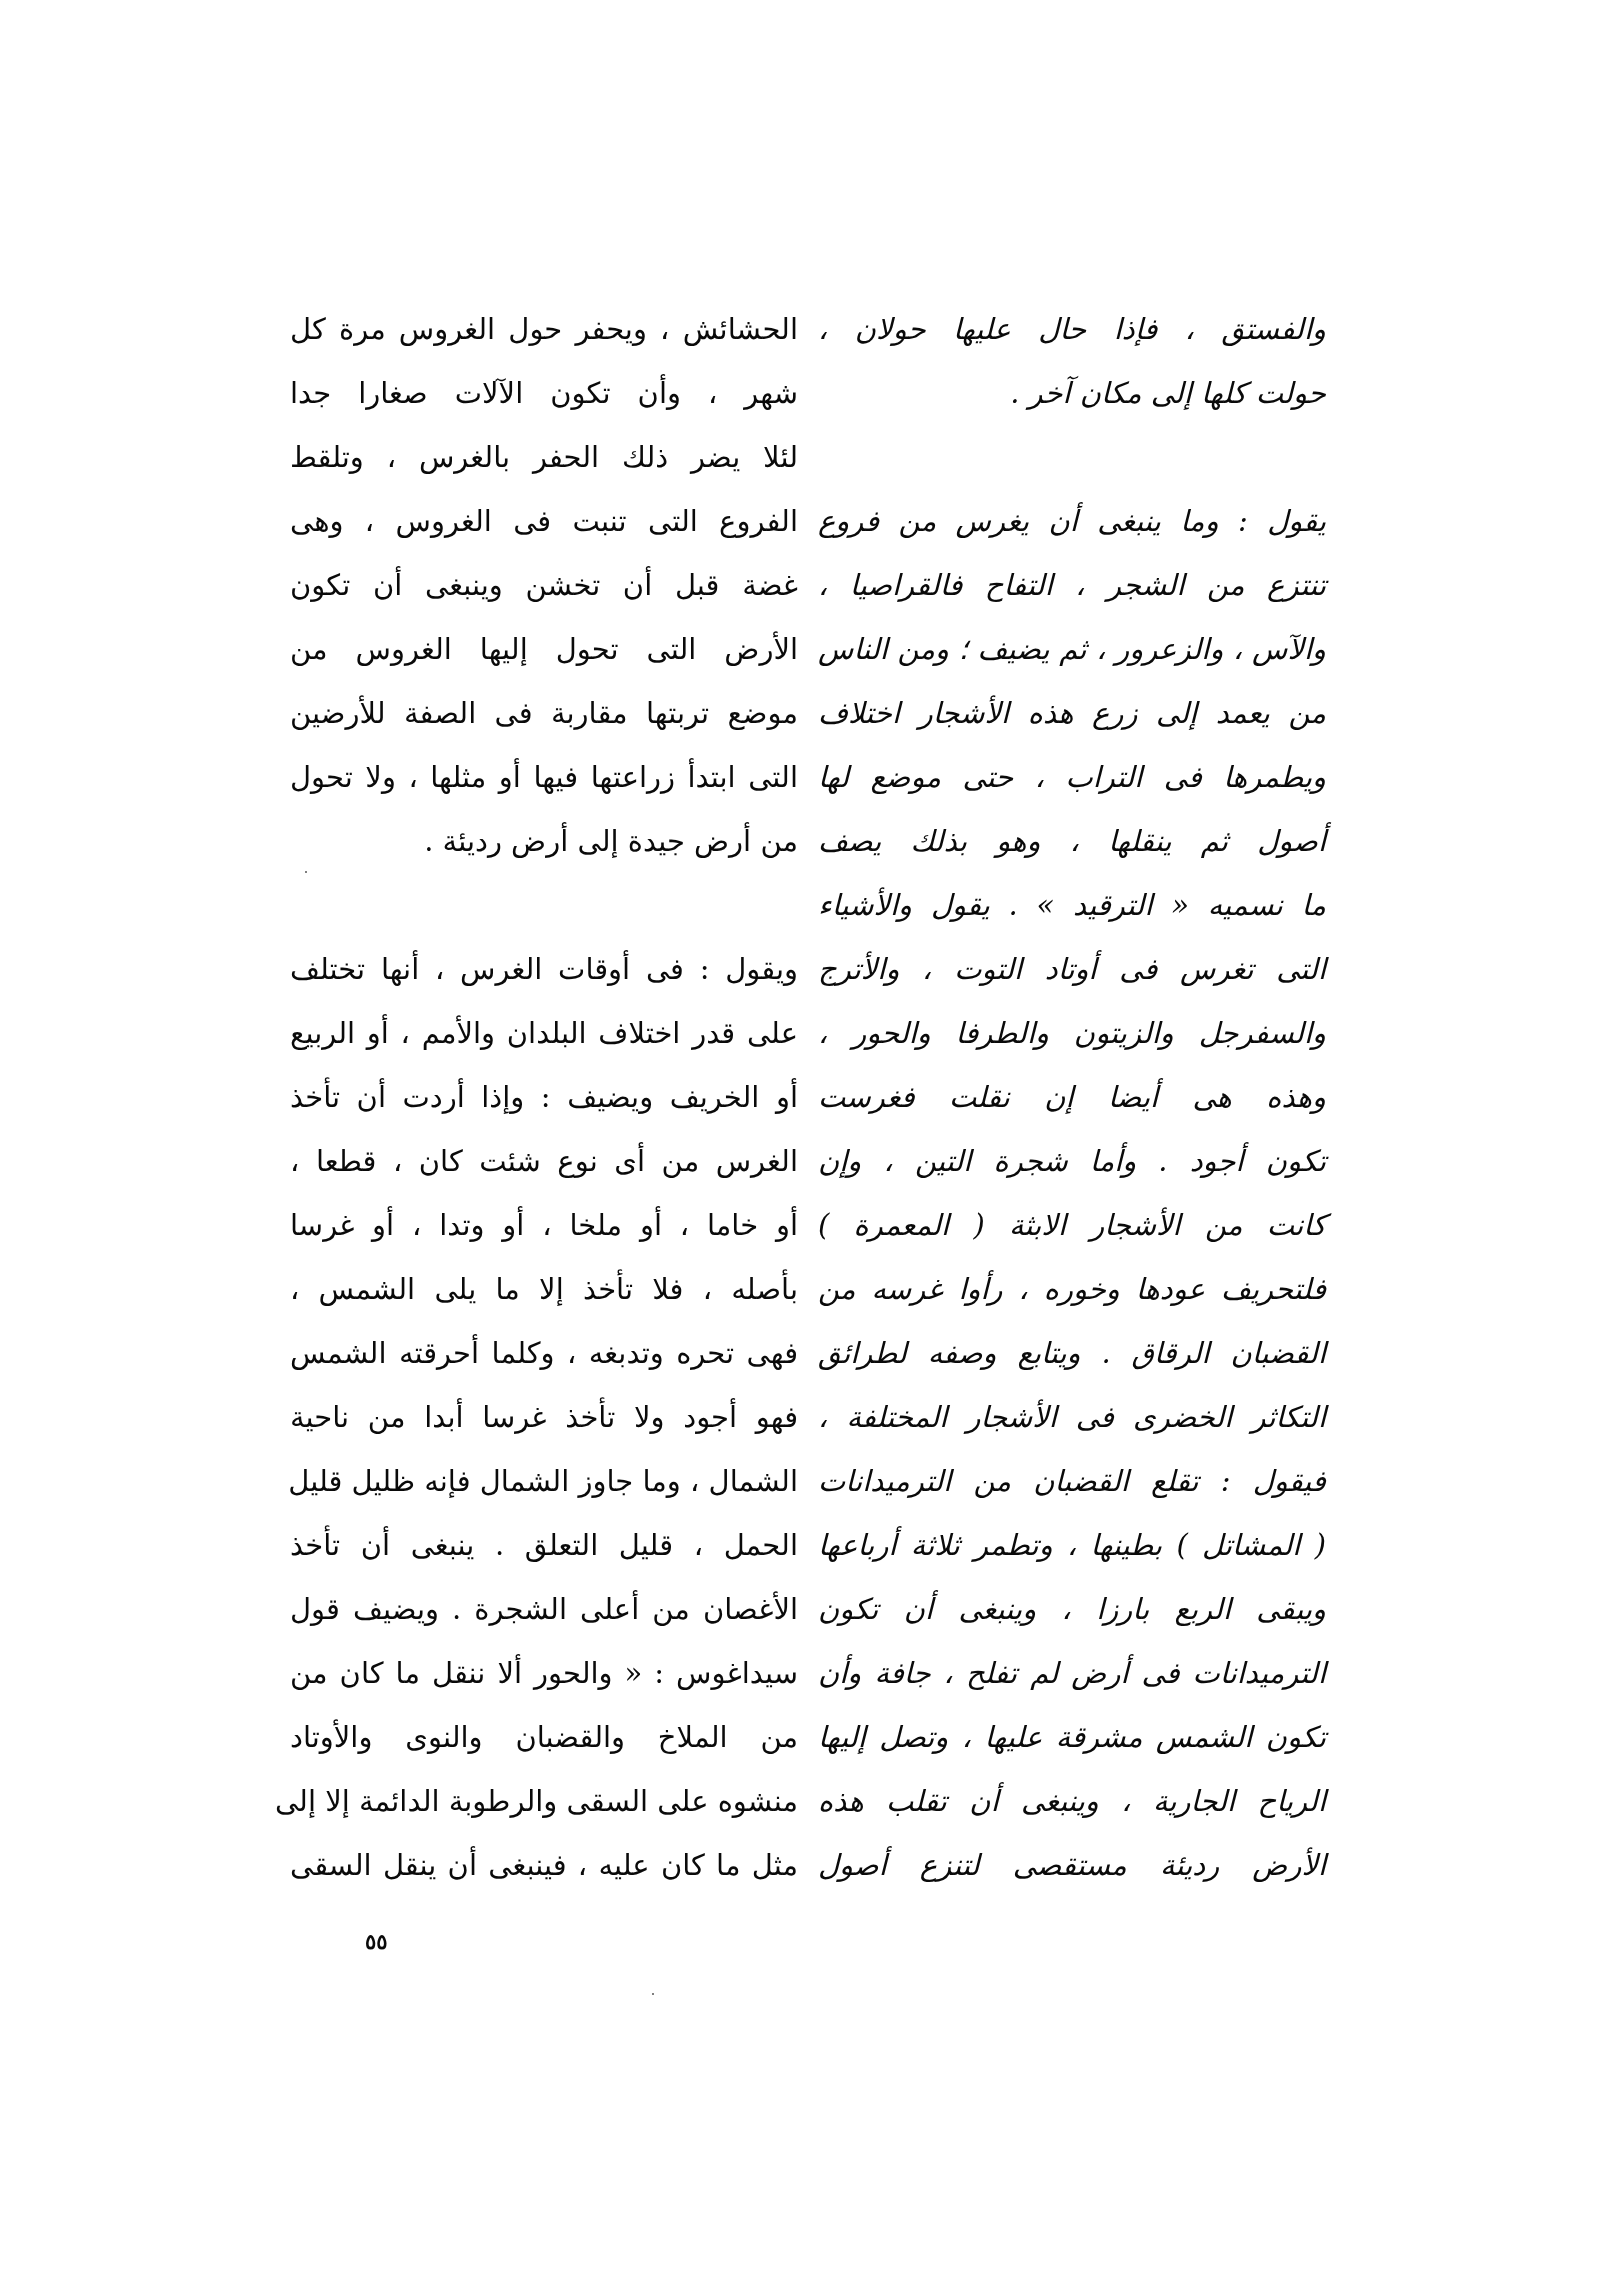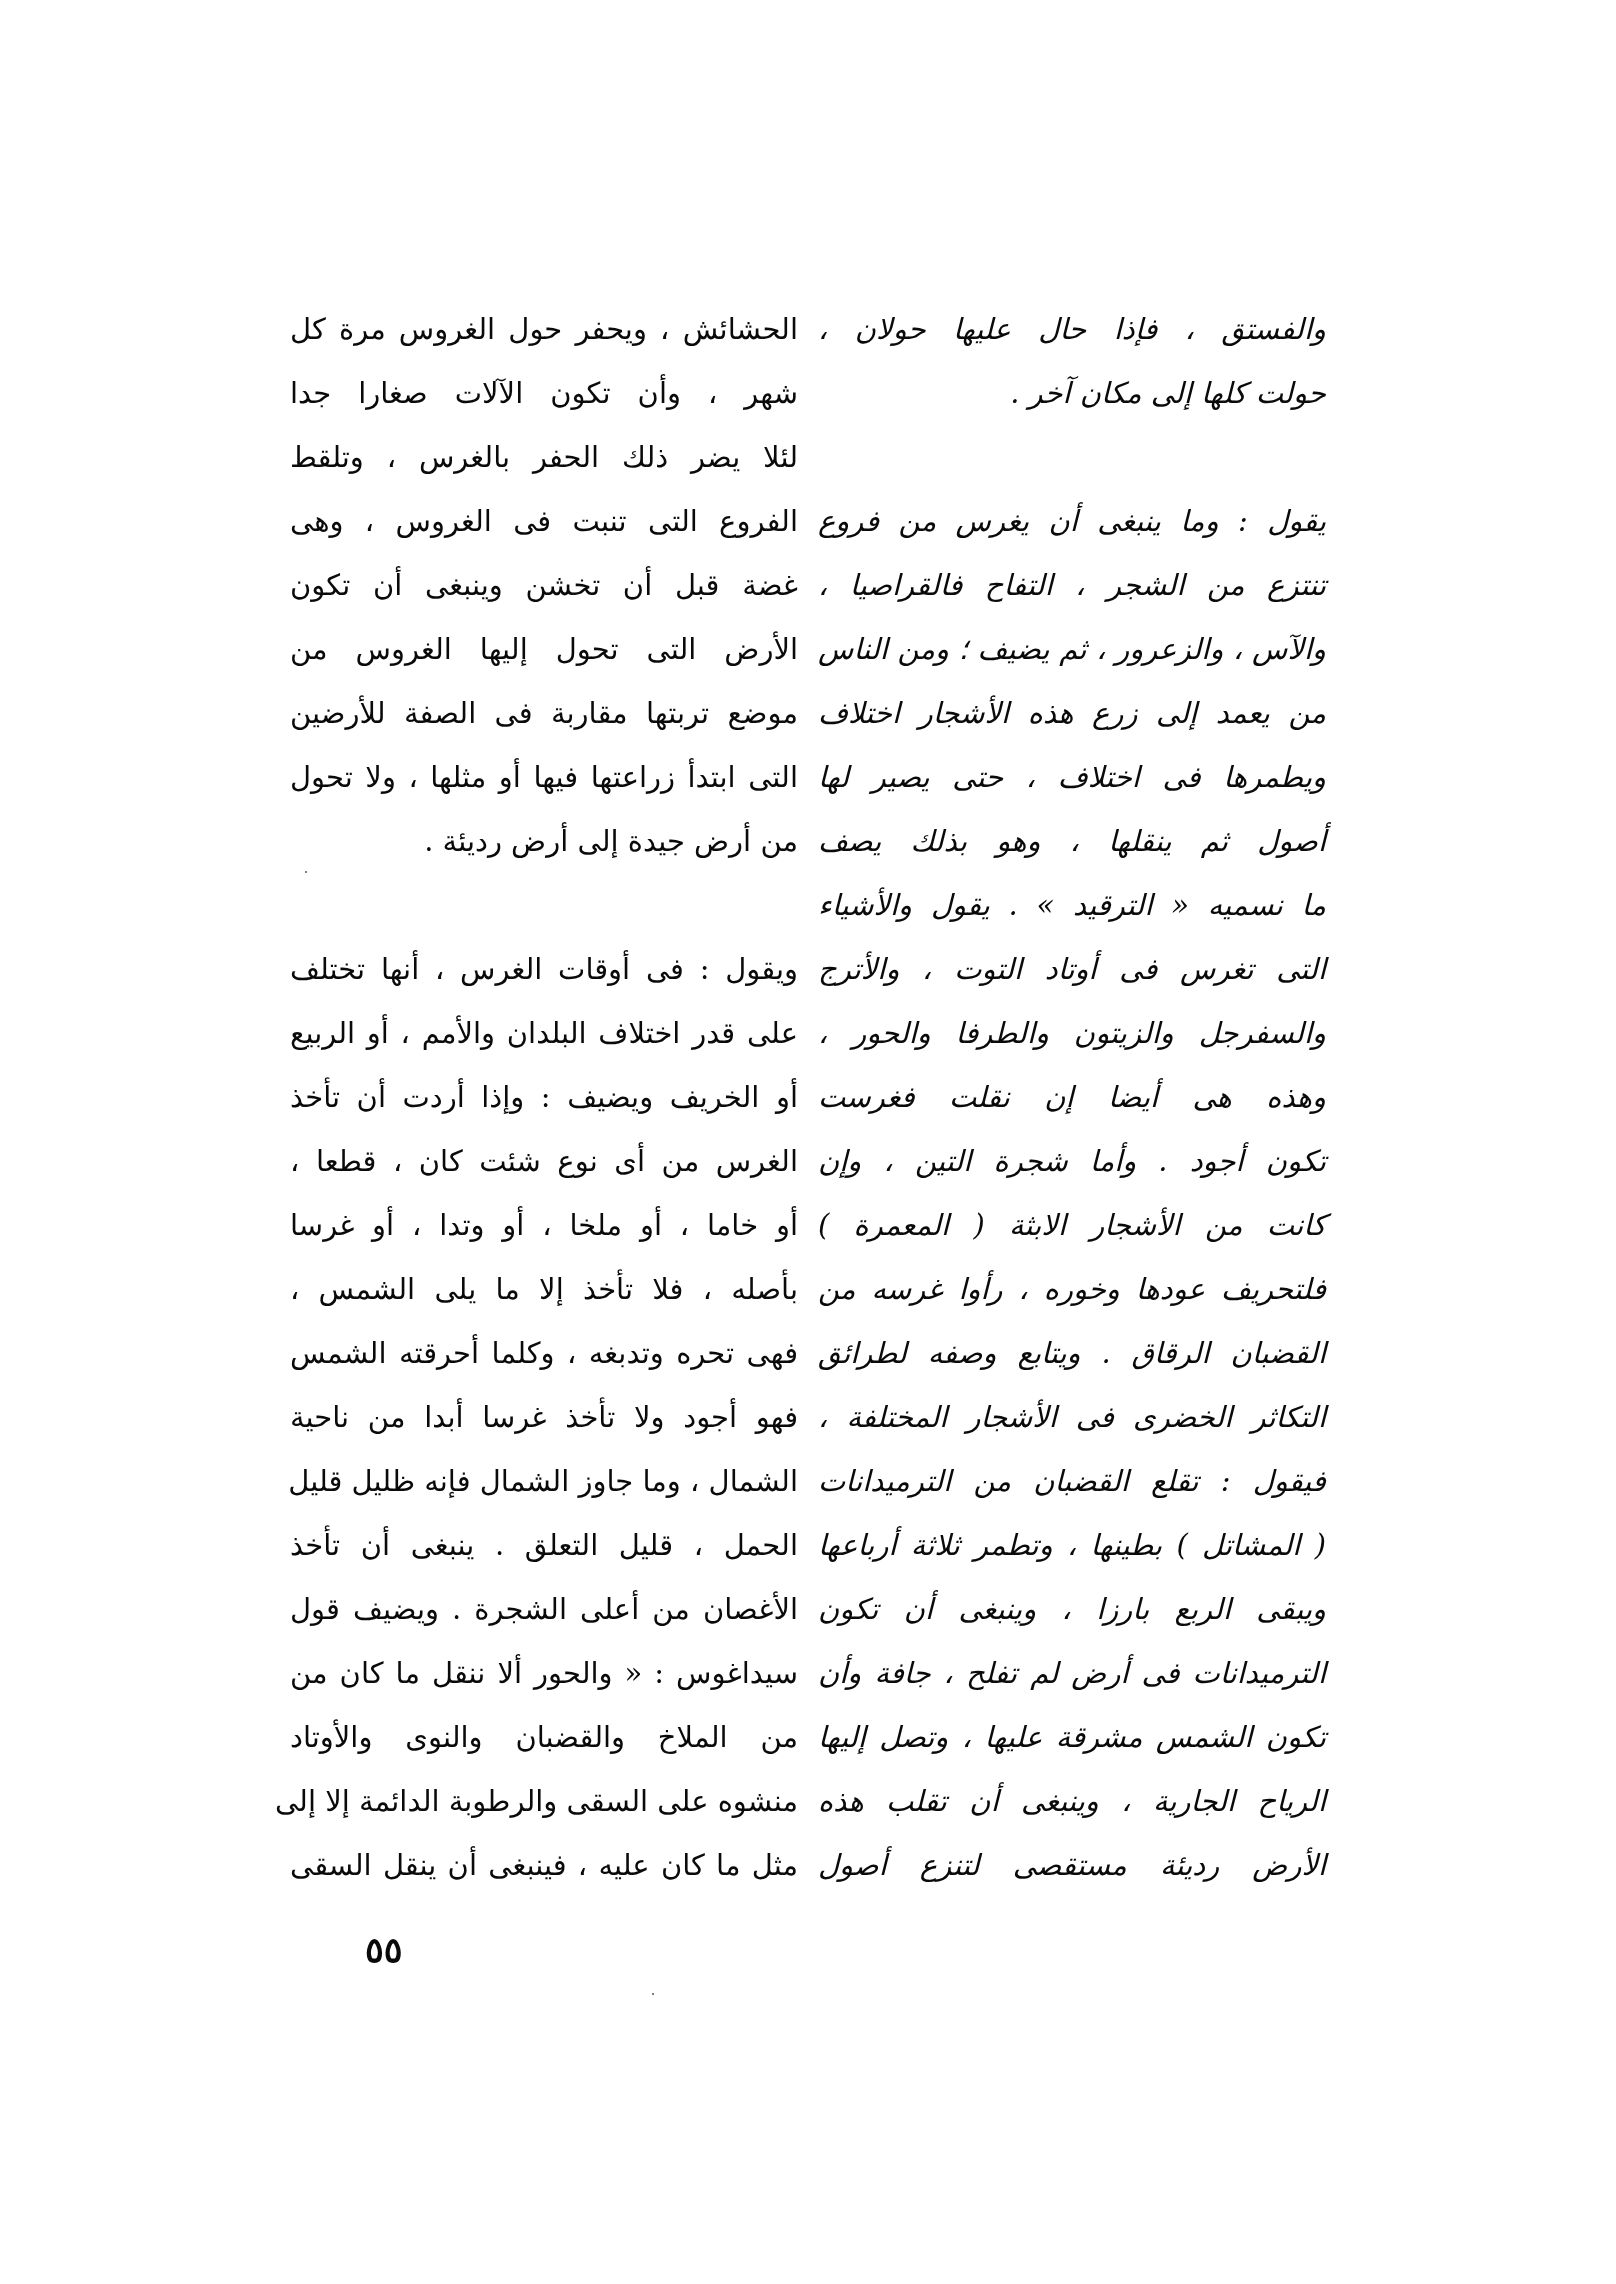--- a/index.html
+++ b/index.html
@@ -42,21 +42,21 @@
       text-align-last: right;
     }
     .para-gap {
       display: block;
       height: 64px;
     }
     .page-number {
       position: absolute;
       left: 365px;
       top: 1929px;
-      font-size: 35px;
+      font-size: 21px;
       font-weight: bold;
       direction: rtl;
       letter-spacing: 2.6px;
     }
     .speck {
       position: absolute;
       width: 2px;
       height: 2px;
       background: #555;
       border-radius: 50%;
@@ -70,21 +70,21 @@
 <div class="page">
 
   <div class="column right" id="col-right">
       <span class="line">والفستق ، فإذا حال عليها حولان ،</span>
       <span class="line short">حولت كلها إلى مكان آخر .</span>
       <span class="para-gap"></span>
       <span class="line">يقول : وما ينبغى أن يغرس من فروع</span>
       <span class="line">تنتزع من الشجر ، التفاح فالقراصيا ،</span>
       <span class="line">والآس ، والزعرور ، ثم يضيف ؛ ومن الناس</span>
       <span class="line">من يعمد إلى زرع هذه الأشجار اختلاف</span>
-      <span class="line">ويطمرها فى اختلاف ، حتى يصير لها</span>
+      <span class="line">ويطمرها فى التراب ، حتى موضع لها</span>
       <span class="line">أصول ثم ينقلها ، وهو بذلك يصف</span>
       <span class="line">ما نسميه « الترقيد » . يقول والأشياء</span>
       <span class="line">التى تغرس فى أوتاد التوت ، والأترج</span>
       <span class="line">والسفرجل والزيتون والطرفا والحور ،</span>
       <span class="line">وهذه هى أيضا إن نقلت فغرست</span>
       <span class="line">تكون أجود . وأما شجرة التين ، وإن</span>
       <span class="line">كانت من الأشجار الابثة ( المعمرة )</span>
       <span class="line">فلتحريف عودها وخوره ، رأوا غرسه من</span>
       <span class="line">القضبان الرقاق . ويتابع وصفه لطرائق</span>
       <span class="line">التكاثر الخضرى فى الأشجار المختلفة ،</span>

